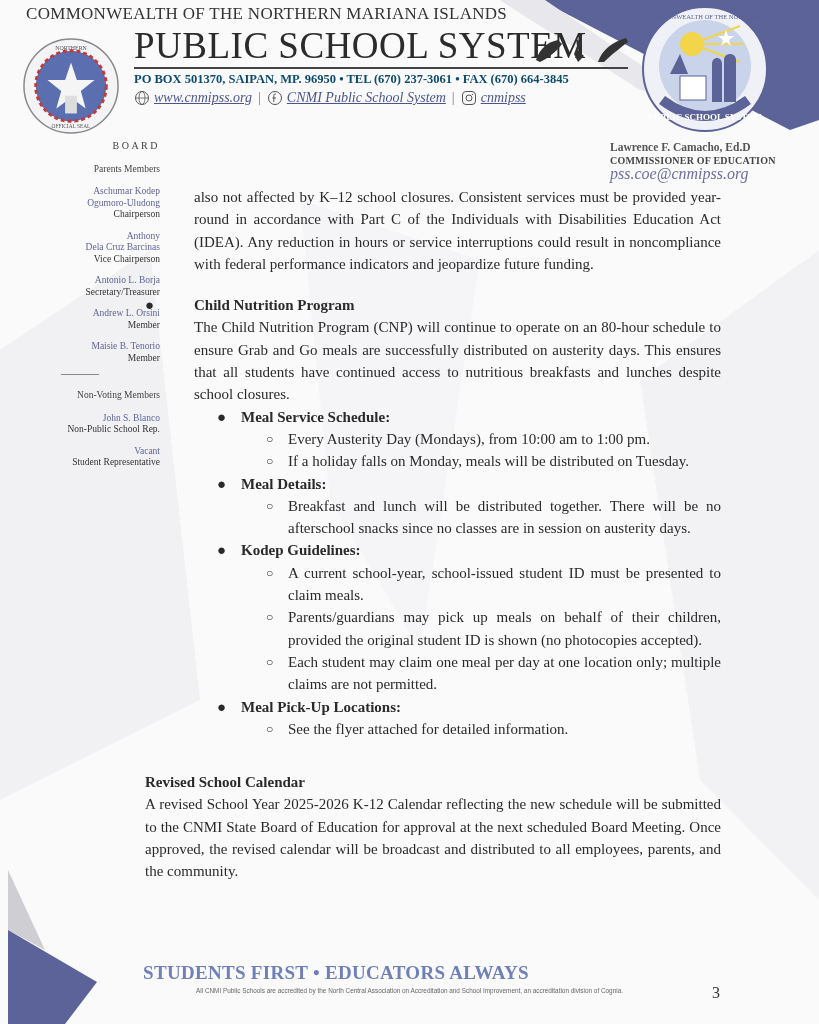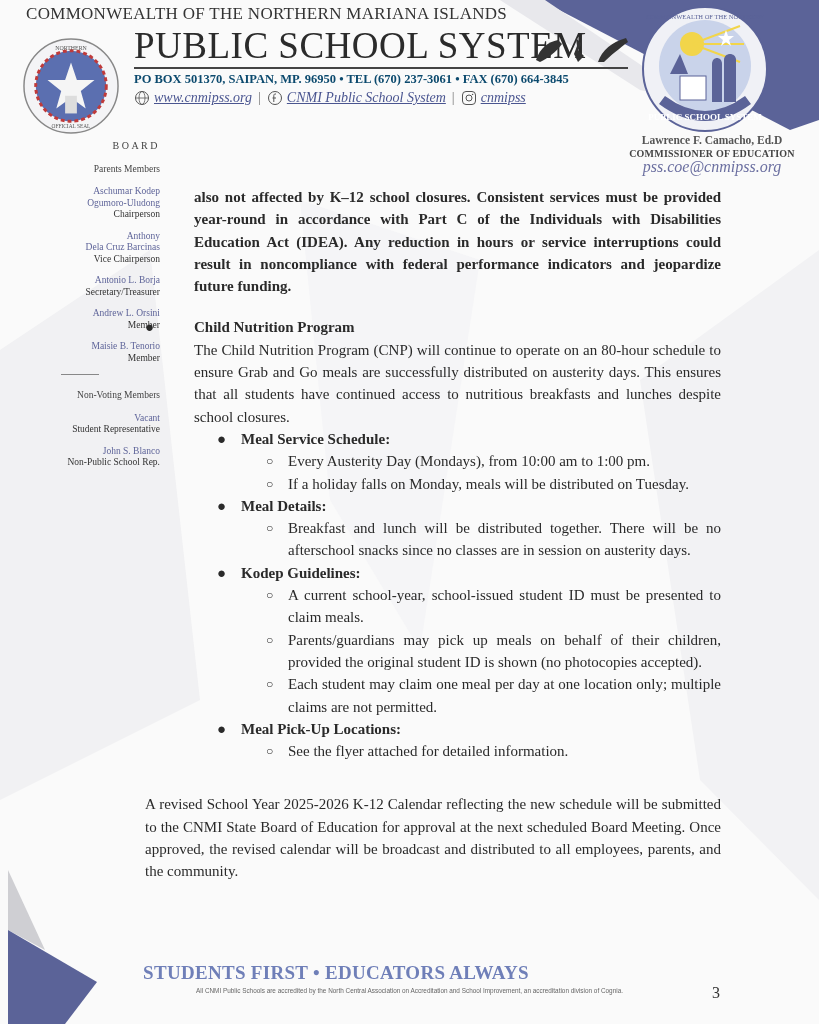--- a/index.html
+++ b/index.html
@@ -38,21 +38,21 @@
       position: absolute; left: 134px; top: 90px; font-size: 14px; white-space: nowrap;
       display: flex; align-items: center; gap: 4px; color: #666;
     }
     .links a { color: #4a5590; font-style: italic; text-decoration: underline; }
     .links .ico { width: 16px; height: 16px; display: inline-block; vertical-align: middle; }
     .links .sep { color: #777; margin: 0 2px; }
 
     .seal-right { position: absolute; left: 640px; top: 4px; width: 130px; height: 130px; }
 
     .commissioner {
-      position: absolute; left: 610px; top: 134px; width: 204px; text-align: center; line-height: 13px;
+      position: absolute; left: 610px; top: 141px; width: 204px; line-height: 13px;
     }
     .commissioner .name { font-size: 11.5px; font-weight: bold; color: #555; }
     .commissioner .title { font-size: 10px; font-weight: bold; color: #444; letter-spacing: 0.2px; }
     .commissioner .email { font-size: 16px; font-style: italic; color: #6b6fa0; }
 
     .board {
       position: absolute; left: 0; top: 140px; width: 160px; text-align: right;
       font-size: 9.5px; line-height: 11.5px; color: #444;
     }
     .board .hdr { letter-spacing: 2.5px; font-size: 10px; margin-bottom: 12px; }
@@ -60,21 +60,21 @@
     .board .member { margin-bottom: 10px; }
     .board .mname { color: #5e6499; }
     .board .role { color: #333; }
     .board .divider { width: 38px; height: 1px; background: #888; margin: 4px auto 15px; }
 
     .main {
       position: absolute; left: 145px; top: 186px; width: 576px;
       font-size: 15px; line-height: 22.3px; color: #2a2a2a;
     }
     .just { text-align: justify; }
-    .p1 { margin-left: 49px; font-weight: bold; }
+    .p1 { margin-left: 49px; }
     .sec { position: relative; margin-top: 19px; }
     .sec .bullet-l1 { position: absolute; left: 0; top: 0; }
     .sec .head { margin-left: 49px; font-weight: bold; }
     .sec .body { margin-left: 49px; }
     .sub { position: relative; margin-left: 49px; }
     .sub .b { position: absolute; left: 23px; top: 0; }
     .sub .lbl { margin-left: 47px; font-weight: bold; }
     .item { position: relative; margin-left: 96px; }
     .item .c { position: absolute; left: 25px; top: 0; font-size: 12px; }
     .item .t { margin-left: 47px; text-align: justify; }
@@ -195,26 +195,26 @@
     <div class="mname">Andrew L. Orsini</div>
     <div class="role">Member</div>
   </div>
   <div class="member">
     <div class="mname">Maisie B. Tenorio</div>
     <div class="role">Member</div>
   </div>
   <div class="divider"></div>
   <div class="group">Non-Voting Members</div>
   <div class="member">
+    <div class="mname">John S. Blanco</div>
+    <div class="role">Non-Public School Rep.</div>
+  </div>
+  <div class="member">
     <div class="mname">Vacant</div>
     <div class="role">Student Representative</div>
-  </div>
-  <div class="member">
-    <div class="mname">John S. Blanco</div>
-    <div class="role">Non-Public School Rep.</div>
   </div>
 </div>
 
 <div class="main">
   <div class="p1 just">also not affected by K–12 school closures. Consistent services must be provided year-round in accordance with Part C of the Individuals with Disabilities Education Act (IDEA). Any reduction in  hours or service interruptions could result in noncompliance with federal performance indicators and jeopardize future funding.</div>
 
   <div class="sec">
     <span class="bullet-l1">●</span>
     <div class="head">Child Nutrition Program</div>
     <div class="body just">The Child Nutrition Program (CNP) will continue to operate on an 80-hour schedule to ensure Grab and Go meals are successfully distributed on austerity days. This ensures that all students have continued access to nutritious breakfasts and lunches despite school closures.</div>
@@ -262,19 +262,20 @@
       <span class="b">●</span>
       <div class="lbl">Meal Pick-Up Locations:</div>
     </div>
     <div class="item">
       <span class="c">○</span>
       <div class="t">See the flyer attached for detailed information.</div>
     </div>
   </div>
 
   <div class="rev">
+    <div class="h">Revised School Calendar</div>
     <div class="just">A revised School Year 2025-2026 K-12 Calendar reflecting the new schedule will be submitted to the CNMI State Board of Education for approval at the next scheduled Board Meeting. Once approved, the revised calendar will be broadcast and distributed to all employees, parents, and the community.</div>
   </div>
 </div>
 
 <div class="footer-slogan">STUDENTS FIRST • EDUCATORS ALWAYS</div>
 <div class="footer-note">All CNMI Public Schools are accredited by the North Central Association on Accreditation and School Improvement, an accreditation division of Cognia.</div>
 <div class="page-num">3</div>
 
 </body></html>

